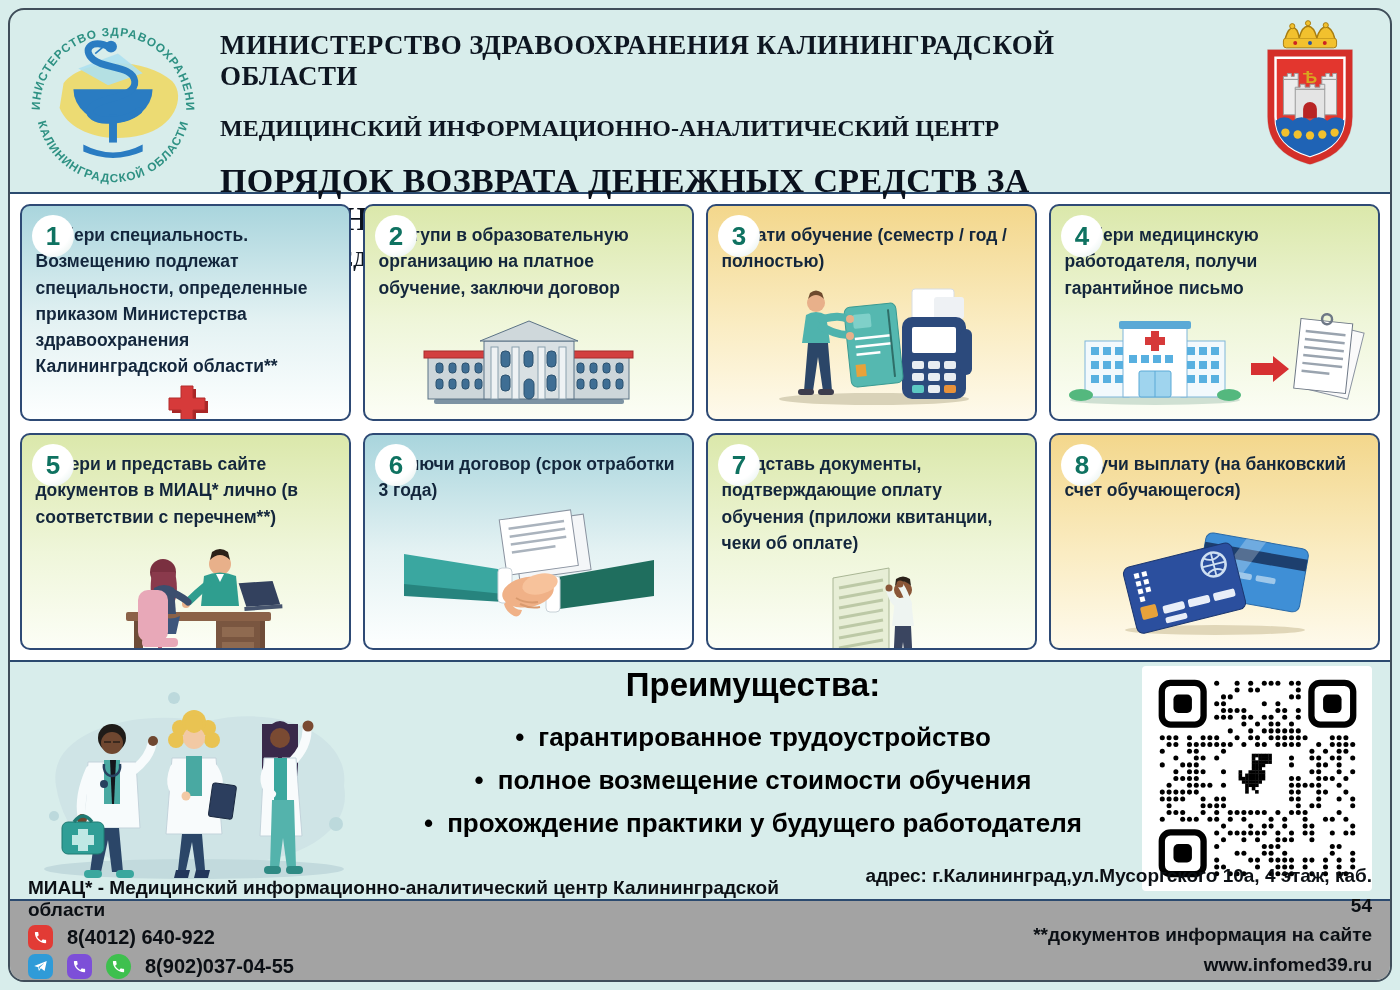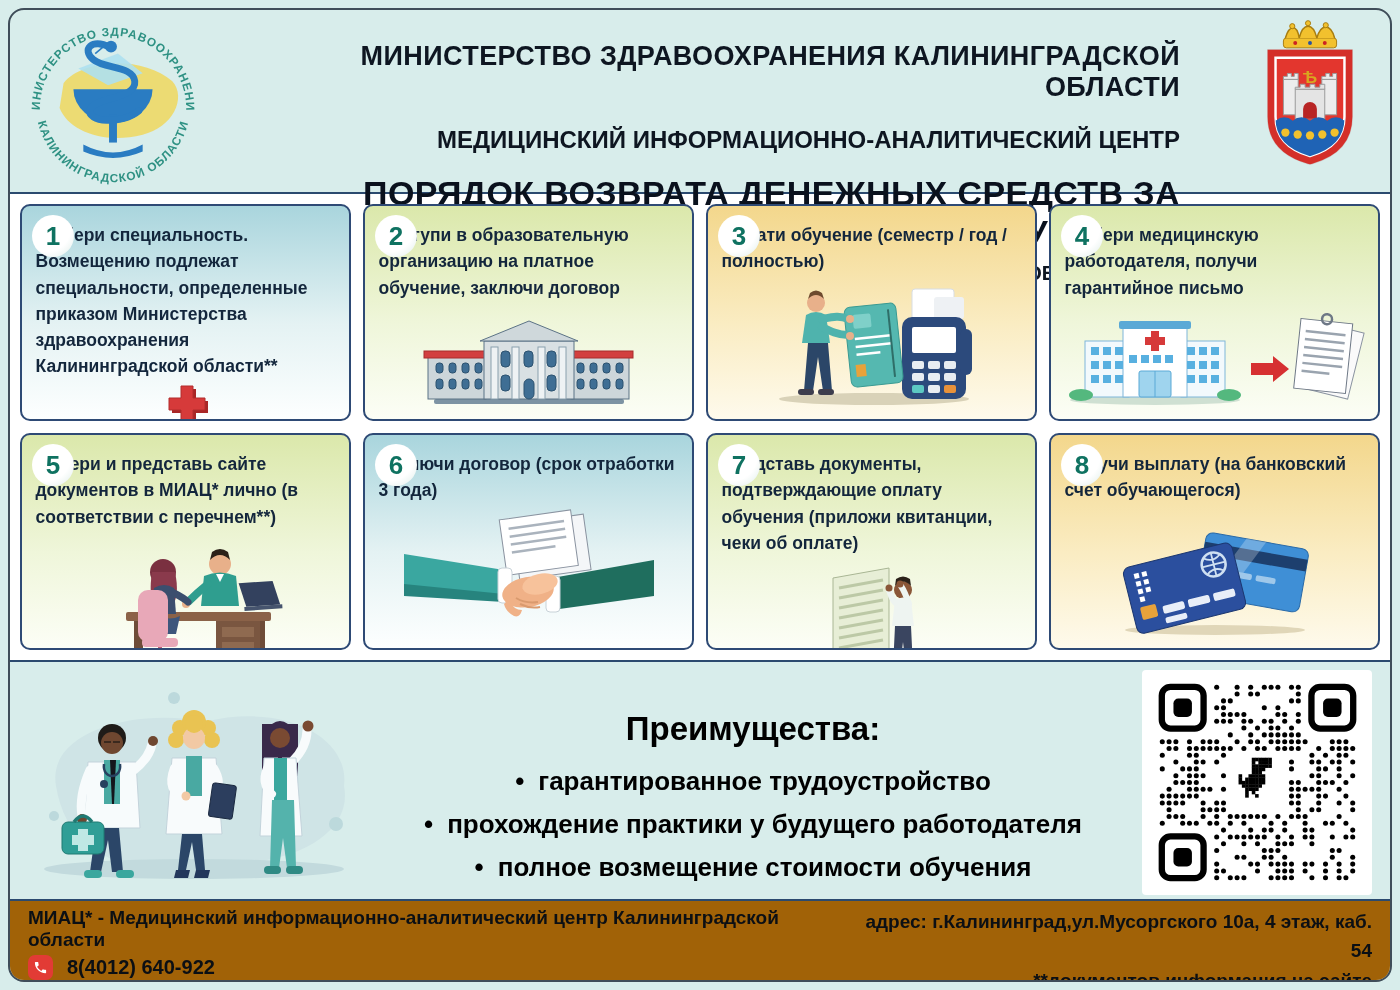--- a/index.html
+++ b/index.html
@@ -5,21 +5,21 @@
   * { margin:0; padding:0; box-sizing:border-box; }
   body { font-family:"Liberation Sans", sans-serif; background:#d8edeb; }
   .page { position:relative; width:1400px; height:990px; background:#d8edeb; overflow:hidden; }
   .frame { position:absolute; inset:8px; border:2px solid #3f4d59; border-radius:16px; overflow:hidden;
            display:flex; flex-direction:column; background:#d8edeb; }
 
   
   .header { position:relative; height:182px; flex:none; }
   .logo { position:absolute; left:14px; top:4px; }
   .coat { position:absolute; right:16px; top:8px; }
-  .header-text { text-align:right; padding:31px 210px 0; color:#0e1621; }
+  .header-text { text-align:left; padding:20px 210px 0; color:#0e1621;font-family:Liberation Serif, serif; }
   .h-line1 { font-size:27px; font-weight:bold; letter-spacing:.4px; }
   .h-line2 { font-size:24px; font-weight:bold; margin-top:23px; }
   .h-title { font-size:34px; font-weight:800; margin-top:20px; letter-spacing:.4px; color:#0a111d; }
   .h-sub   { font-size:20px; font-weight:bold; margin-top:10px; }
 
   
   .cards-panel { flex:none; background:#ffffff; border-top:2px solid #2b4a6f; border-bottom:2px solid #2b4a6f;
                  padding:10px; }
   .cards-grid { display:grid; grid-template-columns:repeat(4,1fr); grid-template-rows:repeat(2,1fr);
                 gap:12px; height:446px; }
@@ -29,32 +29,32 @@
   .bg-green  { background:linear-gradient(180deg,#dbe8ab 0%,#eff6da 55%,#fcfef6 100%); }
   .bg-yellow { background:linear-gradient(180deg,#f3d78c 0%,#faecc2 55%,#fefaec 100%); }
   .num { position:absolute; top:9px; left:10px; width:42px; height:42px; border-radius:50%;
          background:radial-gradient(circle at 35% 30%, #ffffff 60%, #ddece8);
          color:#0f7261; font-size:26px; font-weight:bold;
          display:flex; align-items:center; justify-content:center; }
   .txt { font-size:17.5px; font-weight:bold; color:#13263c; text-align:left; line-height:1.5; max-width:300px; }
   .art { flex:1; display:flex; align-items:flex-end; justify-content:center; width:100%; padding-bottom:6px; }
 
   
-  .bottom { flex:1; display:flex; align-items:flex-end; padding:4px 14px; gap:8px; }
+  .bottom { flex:1; display:flex; align-items:flex-start; padding:4px 14px; gap:8px; }
   .adv { flex:1; text-align:center; color:#000; }
   .adv-title { font-size:33px; font-weight:800; margin-bottom:18px; }
   .adv-list { list-style:none;margin-top:10px; }
   .adv-list li { font-size:26px; font-weight:bold; margin:12px 0; }
   .adv-list li::before { content:"•"; margin-right:14px; }
   .qr-box { flex:none; width:230px; height:225px; background:#ffffff; border-radius:4px;
             display:flex; align-items:center; justify-content:center; margin-right:4px; }
 
   
-  .footer { flex:none; height:86px; background:#a16207; border-top:2px solid #2b4a6f;
-            display:flex; justify-content:space-between; align-items:flex-start; padding:6px 18px; color:#0b0f14; }
+  .footer { flex:none; height:86px; background:#a3a3a3; border-top:2px solid #2b4a6f;
+            display:flex; justify-content:space-between; align-items:flex-end; padding:6px 18px; color:#0b0f14; }
   .f-org { font-size:19px; font-weight:bold; }
   .f-row { display:flex; align-items:center; gap:14px; font-size:20px; font-weight:bold; margin-top:4px; }
   .badge { width:25px; height:25px; border-radius:7px; display:flex; align-items:center; justify-content:center; flex:none; }
   .badge svg { width:15px; height:15px; fill:#ffffff; }
   .b-red   { background:#e23b35; }
   .b-tg    { background:#2f9bd8; }
   .b-viber { background:#7d4fd8; }
   .b-wa    { background:#3ec04e; border-radius:50%; }
   .f-right { text-align:right; font-size:19px; font-weight:bold; line-height:1.55; }
 </style>
@@ -479,22 +479,22 @@
         <path d="M248 134 L246 202 h9 l4 -30 4 30 h9 l-2 -68 Z" fill="#54b3ac"></path>
         <rect x="240" y="200" width="17" height="8" rx="4" fill="#2f8a84"></rect>
         <rect x="262" y="200" width="17" height="8" rx="4" fill="#2f8a84"></rect>
       </svg>
     </div>
 
     <div class="adv">
       <div class="adv-title">Преимущества:</div>
       <ul class="adv-list">
         <li>гарантированное трудоустройство</li>
+        <li>полное возмещение стоимости обучения</li>
         <li>прохождение практики у будущего работодателя</li>
-        <li>полное возмещение стоимости обучения</li>
       </ul>
     </div>
 
     <div class="qr-box">
       <svg width="205" height="205" viewBox="0 0 211 211" fill="#000">
             <circle cx="63.5" cy="7.5" r="2.6"></circle>
             <circle cx="84.5" cy="7.5" r="2.6"></circle>
             <circle cx="98.5" cy="7.5" r="2.6"></circle>
             <circle cx="112.5" cy="7.5" r="2.6"></circle>
             <circle cx="119.5" cy="7.5" r="2.6"></circle>

